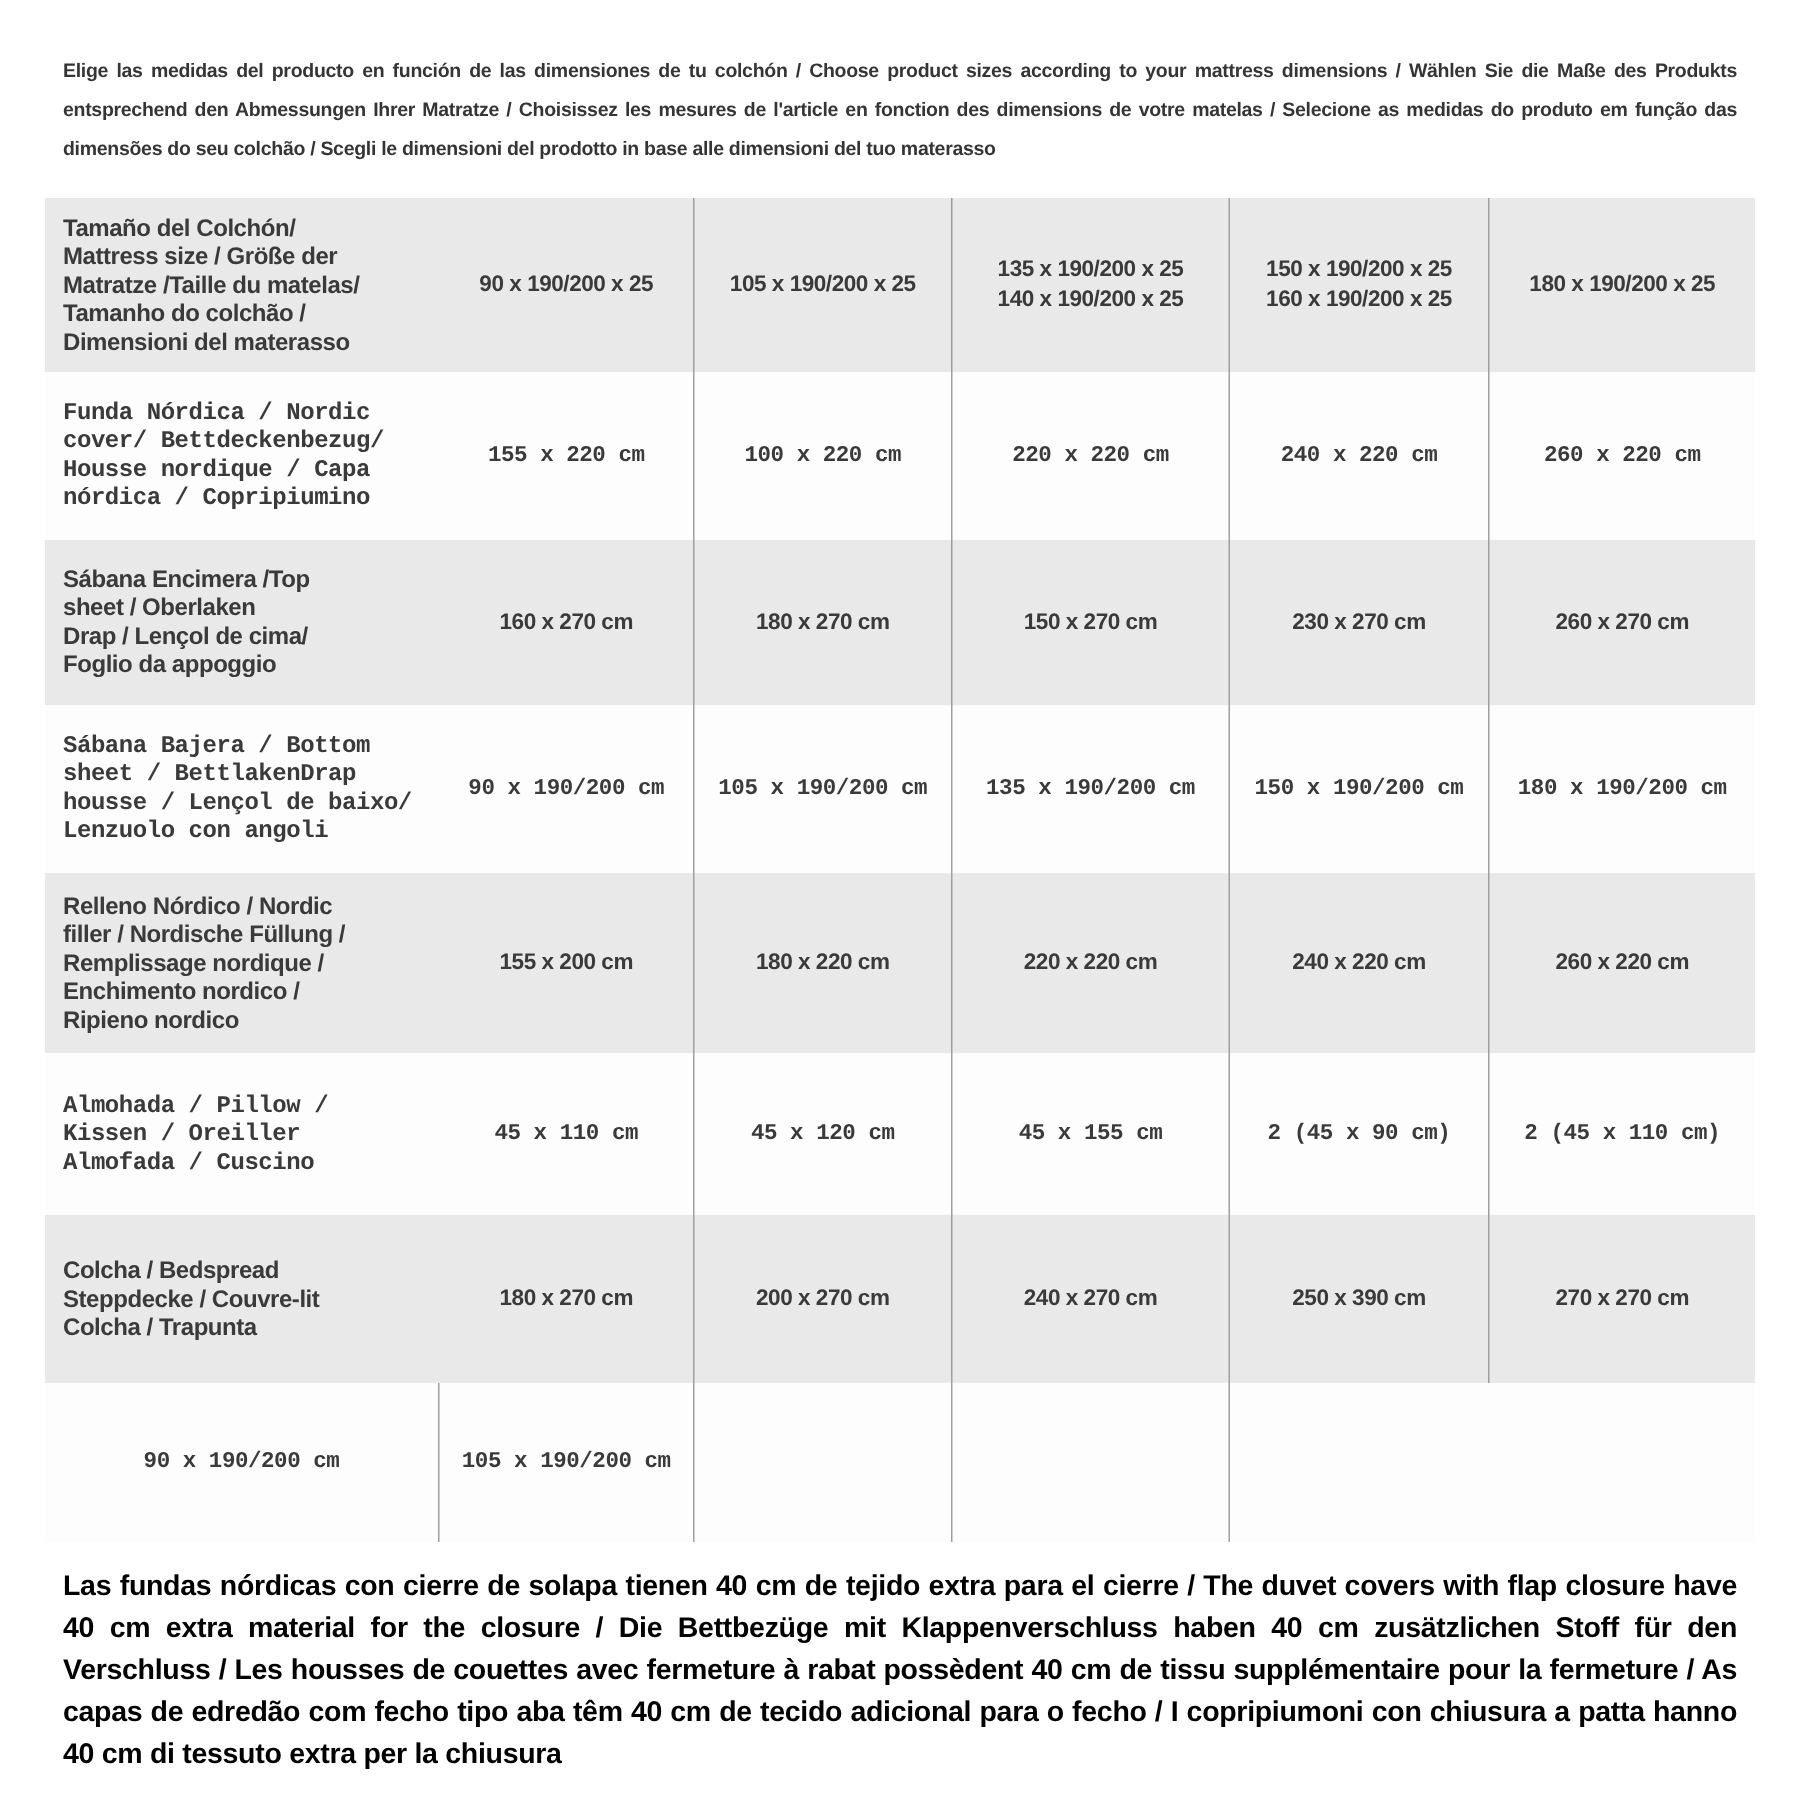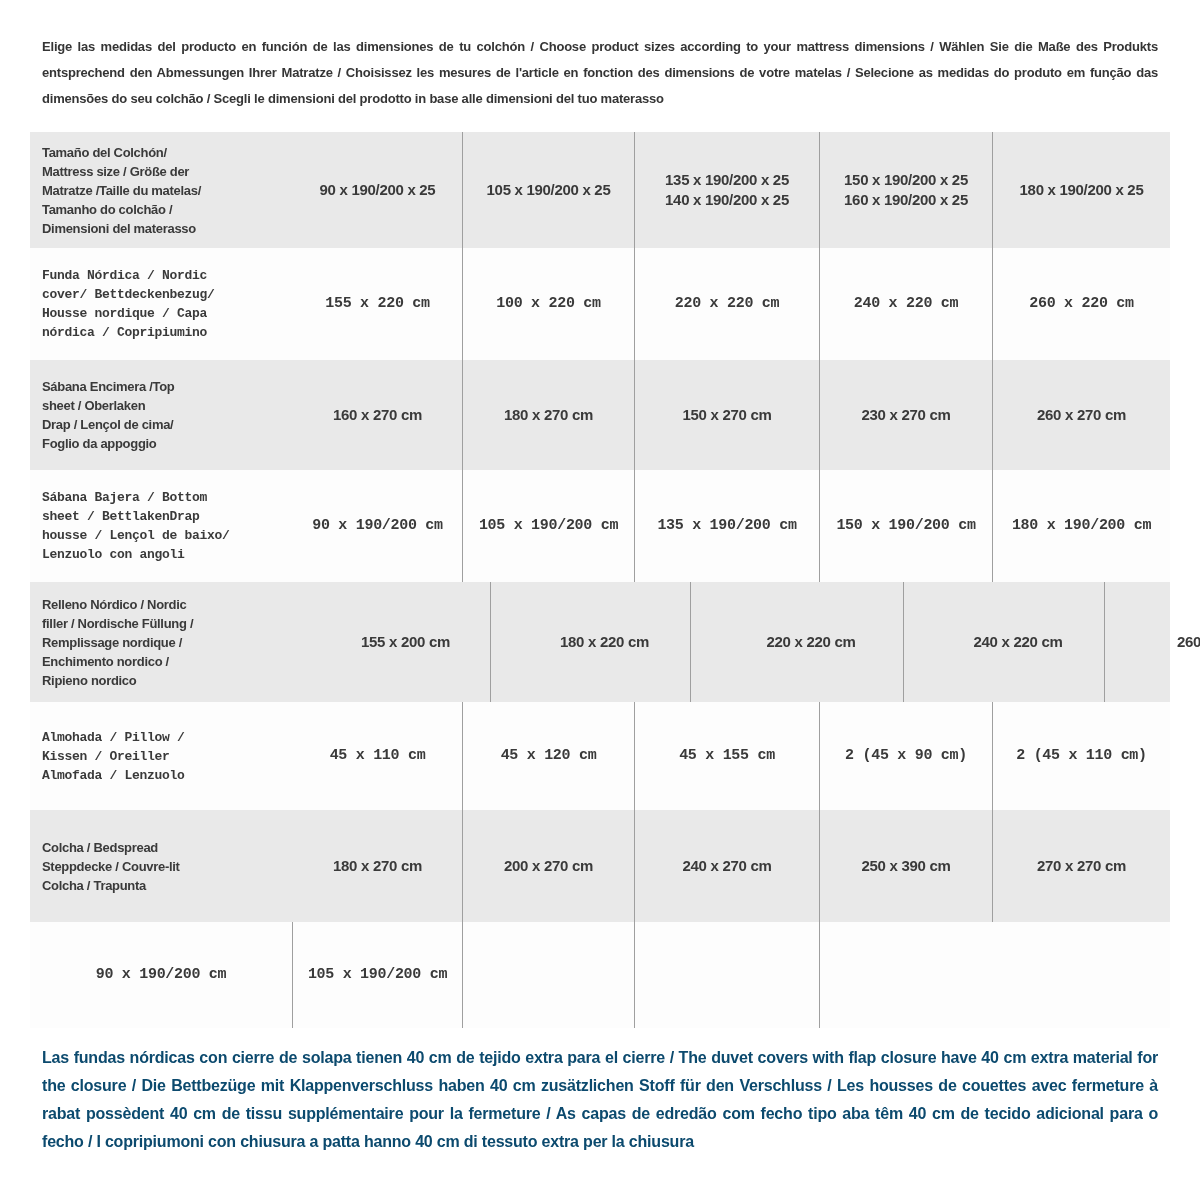--- a/index.html
+++ b/index.html
@@ -34,21 +34,21 @@
     display: grid;
     grid-template-columns: 263px 170px 172px 185px 173px 177px;
     width: 1140px;
   }
   .trow.shaded { background: #e9e9e9; }
   .trow.plain  { background: #fdfdfd; font-family: Liberation Mono, monospace; }
   .r0 { min-height: 116px; }
   .r1 { min-height: 112px; }
   .r2 { min-height: 110px; }
   .r3 { min-height: 112px; }
-  .r4 { min-height: 120px; gap: 28px; }
+  .r4 { min-height: 120px; }
   .r5 { min-height: 108px; }
   .r6 { min-height: 112px; }
   .r7 { min-height: 106px; }
   .cell {
     display: flex;
     align-items: center;
     justify-content: center;
     text-align: center;
     font-weight: bold;
     font-size: 15px;
@@ -57,31 +57,31 @@
     color: #3a3a3a;
     white-space: pre-line;
     box-sizing: border-box;
   }
   .cell.sep { border-right: 1px solid #9f9f9f; }
   .cell.label {
     justify-content: flex-start;
     text-align: left;
     padding-left: 12px;
     padding-right: 6px;
-    font-size: 13px;
+    font-size: 16px;
     line-height: 19px;
   }
   .footnote {
     margin: 16px 42px 0 42px;
     text-align: justify;
     font-weight: bold;
-    font-size: 16px;
+    font-size: 19px;
     line-height: 28px;
     letter-spacing: -0.2px;
-    color: #0c4a6e;
+    color: #000000;
   }
 </style>
 </head>
 <body>
 
 <div class="page">
 
   <p class="intro">Elige las medidas del producto en función de las dimensiones de tu colchón / Choose product sizes according to your mattress dimensions / Wählen Sie die Maße des Produkts entsprechend den Abmessungen Ihrer Matratze / Choisissez les mesures de l'article en fonction des dimensions de votre matelas / Selecione as medidas do produto em função das dimensões do seu colchão / Scegli le dimensioni del prodotto in base alle dimensioni del tuo materasso</p>
 
   <div class="size-table">
@@ -146,21 +146,21 @@
       <div class="cell sep">155 x 200 cm</div>
       <div class="cell sep">180 x 220 cm</div>
       <div class="cell sep">220 x 220 cm</div>
       <div class="cell sep">240 x 220 cm</div>
       <div class="cell">260 x 220 cm</div>
     </div>
 
     <div class="trow plain r5">
       <div class="cell label">Almohada / Pillow /
 Kissen / Oreiller
-Almofada / Lenzuolo</div>
+Almofada / Cuscino</div>
       <div class="cell sep">45 x 110 cm</div>
       <div class="cell sep">45 x 120 cm</div>
       <div class="cell sep">45 x 155 cm</div>
       <div class="cell sep">2 (45 x 90 cm)</div>
       <div class="cell">2 (45 x 110 cm)</div>
     </div>
 
     <div class="trow shaded r6">
       <div class="cell label">Colcha / Bedspread
 Steppdecke / Couvre-lit

